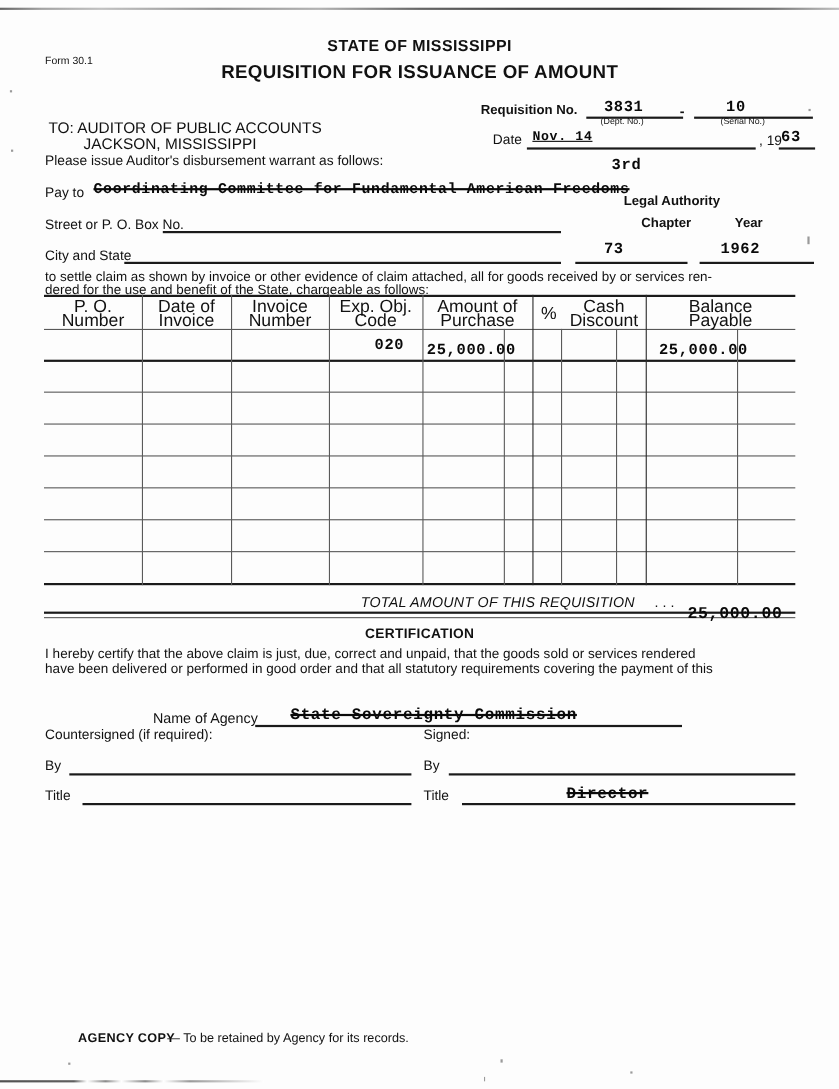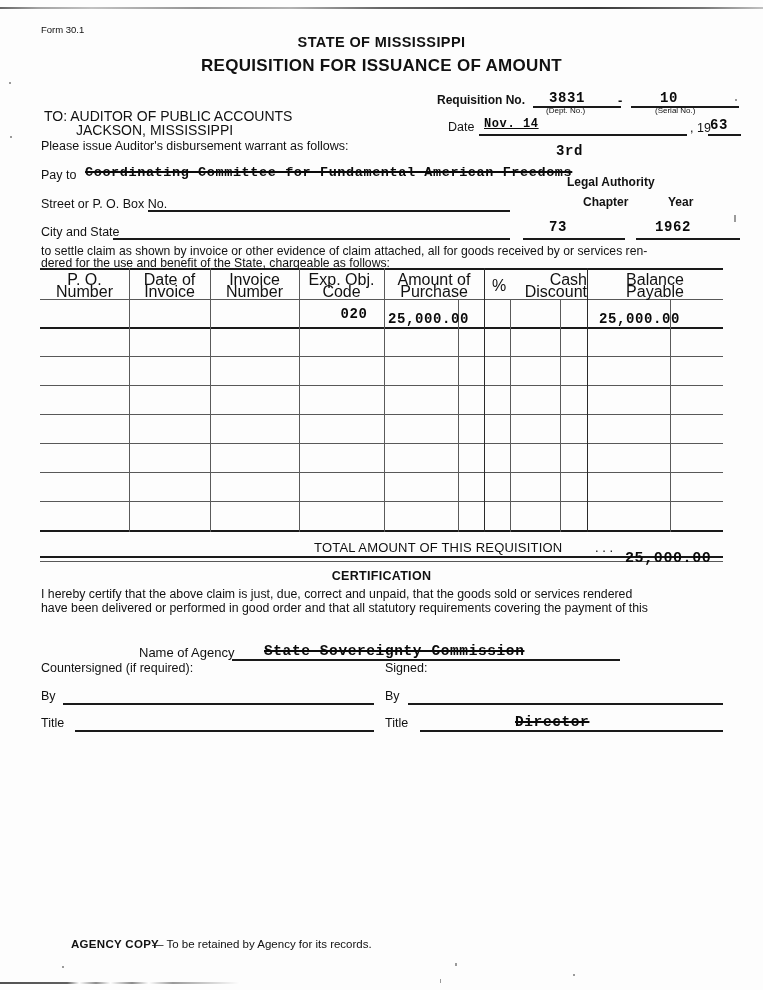--- a/index.html
+++ b/index.html
@@ -61,21 +61,21 @@
     position: absolute;
     font-family: "Liberation Mono", monospace;
     font-weight: bold;
     color: #0a0a0a;
     white-space: pre;
     letter-spacing: .6px;
   }
   .typed.struck { text-decoration: line-through; text-decoration-thickness: 2px; }
 
   
-  #form-code { left: 41px; top: 24px; font-size: 9.5px; }
+  #form-code { left: 41px; top: 50px; font-size: 9.5px; }
   #state-title {
     left: 0; top: 34px; width: 763px;
     text-align: center; font-size: 14.5px; font-weight: bold;
     letter-spacing: .4px;
   }
   #doc-title {
     left: 0; top: 56px; width: 763px;
     text-align: center; font-size: 17px; font-weight: bold;
     letter-spacing: .3px;
   }
@@ -103,21 +103,21 @@
   #year-label { left: 668px; top: 195px; font-size: 12px; font-weight: bold; }
 
   
   #tbl { position: absolute; left: 40px; top: 268px; width: 683px; height: 262px; }
   .th {
     position: absolute; text-align: center;
     font-size: 16px; line-height: 12px; white-space: pre;
   }
 
   
-  #total-label { left: 314px; top: 540px; font-size: 13px; letter-spacing: .2px; }
+  #total-label { left: 328px; top: 540px; font-size: 13px; letter-spacing: .2px; font-style: italic; }
   #cert-heading {
     left: 0; top: 569px; width: 763px; text-align: center;
     font-size: 12.5px; font-weight: bold; letter-spacing: .3px;
   }
   .cert-line { font-size: 12.3px; left: 41px; }
   #cert-1 { top: 587px; }
   #cert-2 { top: 601px; }
   #cert-3 { top: 615px; }
 
   
@@ -226,21 +226,21 @@
 Number</div>
     <div class="th" style="left:89px;top:6px;width:81px;">Date of
 Invoice</div>
     <div class="th" style="left:170px;top:6px;width:89px;">Invoice
 Number</div>
     <div class="th" style="left:259px;top:6px;width:85px;">Exp. Obj.
 Code</div>
     <div class="th" style="left:344px;top:6px;width:100px;">Amount of
 Purchase</div>
     <div class="th" style="left:447px;top:12px;width:24px;">%</div>
-    <div class="th" style="left:471px;top:6px;width:76px;text-align:right;">Cash
+    <div class="th" style="left:471px;top:6px;width:76px;">Cash
 Discount</div>
     <div class="th" style="left:547px;top:6px;width:136px;">Balance
 Payable</div>
 
     <div class="typed" style="left:287px;top:38px;font-size:14px;text-align:center;width:54px;">020</div>
     <div class="typed" style="left:348px;top:43px;font-size:14px;">25,000.00</div>
     <div class="typed" style="left:559px;top:43px;font-size:14px;">25,000.00</div>
   </div>
 
   <div class="txt" id="total-label">TOTAL AMOUNT OF THIS REQUISITION</div>

